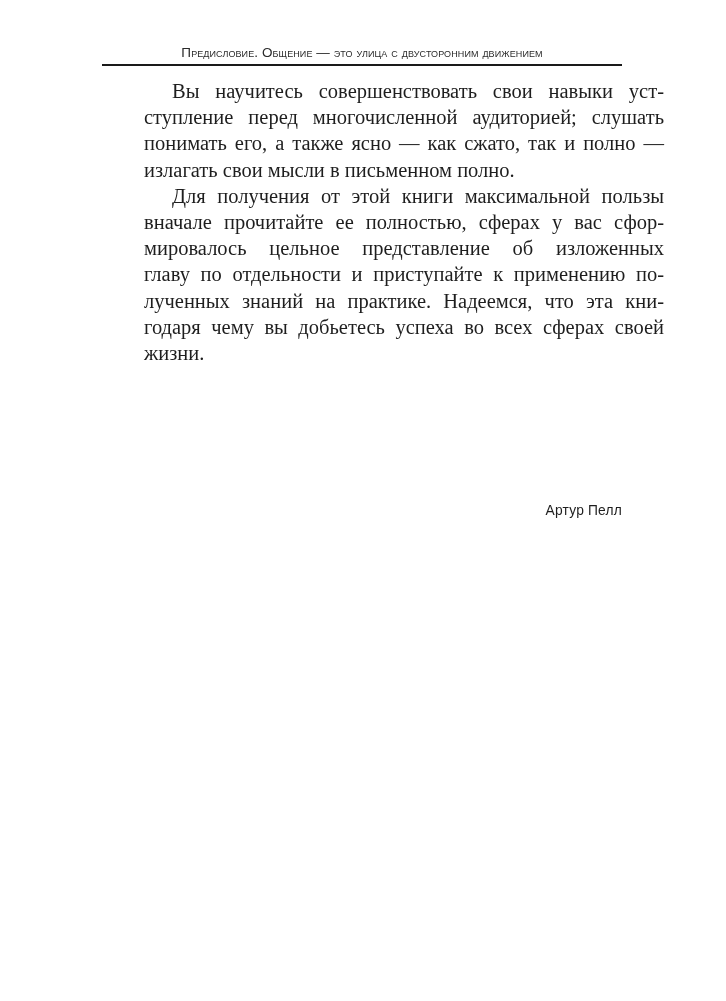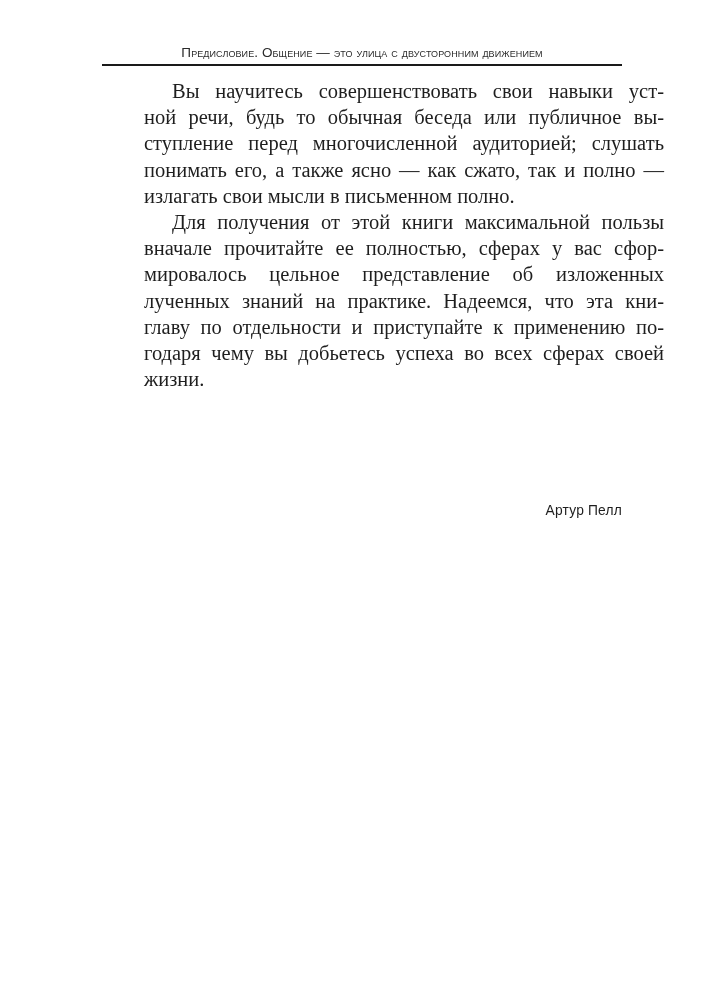--- a/index.html
+++ b/index.html
@@ -73,27 +73,26 @@
   </style>
 </head>
 <body>
 
 <div class="running-head">
   <span>Предисловие. Общение — это улица с двусторонним движением</span>
 </div>
 
 <div class="body-text">
   <span class="line indent">Вы научитесь совершенствовать свои навыки уст-</span>
-  <span class="line">ной речи, будь то обычная беседа или публичное вы-</span>
   <span class="line">ступление перед многочисленной аудиторией; слушать</span>
   <span class="line">понимать его, а также ясно — как сжато, так и полно —</span>
   <span class="line last">излагать свои мысли в письменном полно.</span>
 
   <span class="line indent">Для получения от этой книги максимальной пользы</span>
   <span class="line">вначале прочитайте ее полностью, сферах у вас сфор-</span>
   <span class="line">мировалось цельное представление об изложенных</span>
+  <span class="line">главу по отдельности и приступайте к применению по-</span>
   <span class="line">лученных знаний на практике. Надеемся, что эта кни-</span>
-  <span class="line">главу по отдельности и приступайте к применению по-</span>
   <span class="line">годаря чему вы добьетесь успеха во всех сферах своей</span>
   <span class="line last">жизни.</span>
 </div>
 
 <div class="signature">Артур Пелл</div>
 
 </body></html>

